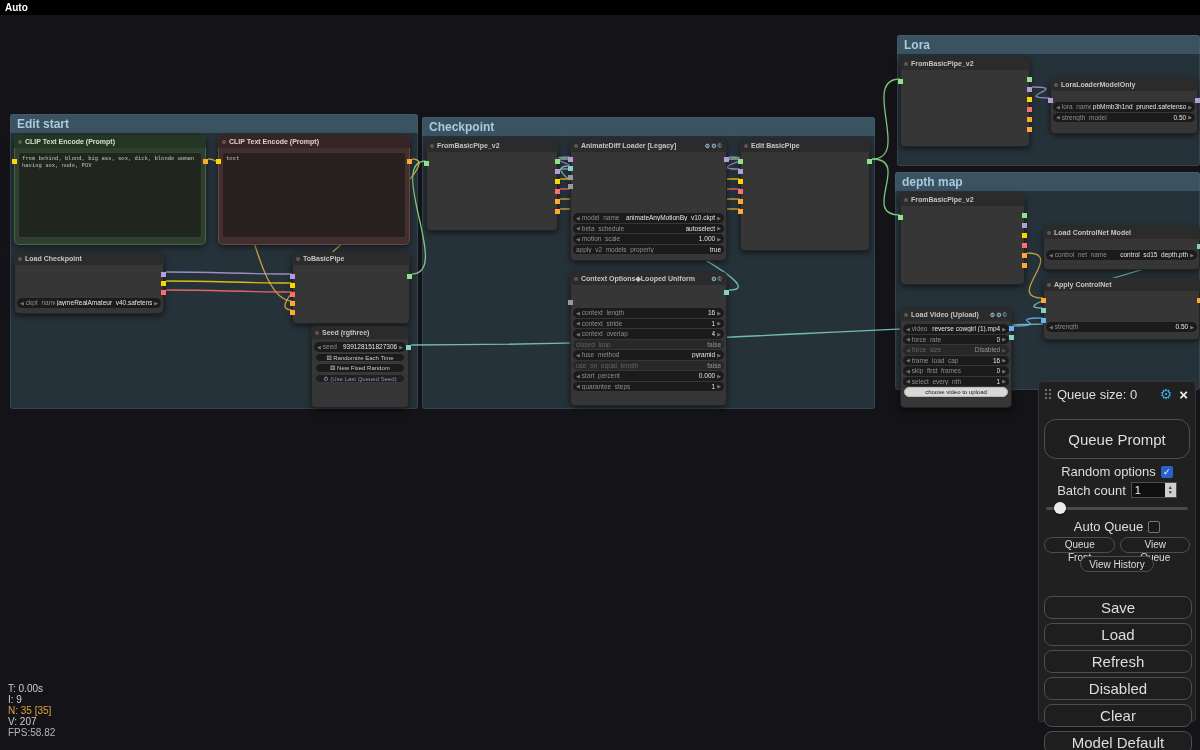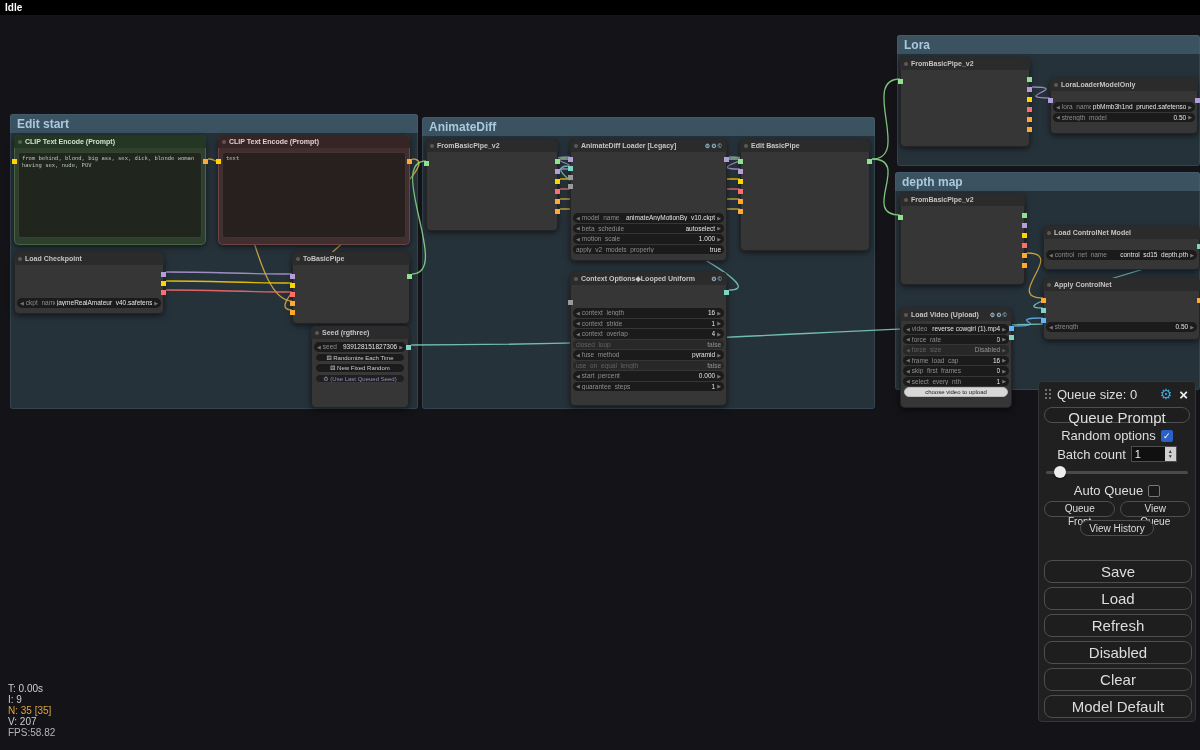--- a/index.html
+++ b/index.html
@@ -55,42 +55,42 @@
 
   .menu{position:absolute;left:1038px;top:381px;width:158px;height:341px;z-index:10;
         background:#202020;border:1px solid #353535;border-radius:4px;padding:3px 5px;color:#ddd;font-size:13px}
   .menu-head{display:flex;align-items:center;gap:5px;height:18px}
   .drag-dots{position:relative;width:8px;height:12px}
   .drag-dots::before{content:"";position:absolute;left:1px;top:1px;width:2px;height:2px;border-radius:50%;background:#8a8a8a;
       box-shadow:0 4px 0 #8a8a8a,0 8px 0 #8a8a8a,4px 0 0 #8a8a8a,4px 4px 0 #8a8a8a,4px 8px 0 #8a8a8a}
   .gear{margin-left:auto;color:#3da9dc;font-size:14px;line-height:1}
   .close{color:#eee;font-size:15px;line-height:1;font-weight:bold;padding:0 2px}
   .btn{background:#1e1e1e;border:1px solid #4e4e4e;color:#ddd;font-family:inherit;cursor:pointer}
-  .btn.qp{display:block;width:100%;height:16px;border-radius:12px;font-size:15px;margin:4px 0 5px}
+  .btn.qp{display:block;width:100%;height:40px;border-radius:12px;font-size:15px;margin:16px 0 5px}
   .mrow{display:flex;align-items:center;justify-content:center;gap:5px;margin:3px 0}
   .cb{width:12px;height:12px;border-radius:2px;display:inline-block;text-align:center;line-height:12px;font-size:9px;flex:none}
   .cb.checked{background:#2a60c8;color:#fff}
   .cb.empty{background:#1a1a1a;border:1px solid #777}
   .num-input{display:inline-flex;width:46px;height:16px;background:#101010;border:1px solid #4e4e4e;align-items:stretch;overflow:hidden}
   .num-input .nv{flex:1;font-size:11px;color:#eee;padding-left:3px;line-height:14px}
   .num-input .spin{width:11px;background:#cfcfcf;display:flex;flex-direction:column;align-items:center;justify-content:center;
                    color:#333;font-size:5px;line-height:5px}
   .slider{position:relative;height:14px;margin:2px 2px 4px}
   .slider .track{position:absolute;left:0;right:0;top:6px;height:3px;background:#4a4a4a;border-radius:2px}
   .slider .knob{position:absolute;left:8px;top:1px;width:12px;height:12px;border-radius:50%;background:#ececec;
                 box-shadow:0 1px 2px rgba(0,0,0,.6)}
   .btn-sm{height:16px;border-radius:9px;font-size:10px;padding:0 8px;line-height:13px}
   .actions{margin-top:24px}
   .btn-big{display:block;width:148px;height:23px;border-radius:8px;font-size:15px;margin:4px auto;line-height:20px}
 </style>
 </head>
 <body>
 
 <div class="statusbar">
-  <span>Idle</span>
+  <span>Auto</span>
 </div>
 
 <div class="canvas">
   <svg class="links" width="1200" height="750">
       <path d="M 208 159 C 248 159, 252 301, 292 301" stroke="#e3b53e" fill="none" stroke-width="1.3" opacity="0.85"></path>
       <path d="M 412 159 C 460 159, 244 310, 292 310" stroke="#e3b53e" fill="none" stroke-width="1.3" opacity="0.85"></path>
       <path d="M 166 272 C 216.4 272, 241.6 274, 292 274" stroke="#b39ddb" fill="none" stroke-width="1.3" opacity="0.85"></path>
       <path d="M 166 281 C 216.4 281, 241.6 283, 292 283" stroke="#ffd500" fill="none" stroke-width="1.3" opacity="0.85"></path>
       <path d="M 166 290 C 216.4 290, 241.6 292, 292 292" stroke="#ff6e6e" fill="none" stroke-width="1.3" opacity="0.85"></path>
       <path d="M 412 274 C 452 274, 386 161, 426 161" stroke="#8ee28e" fill="none" stroke-width="1.3" opacity="0.85"></path>
@@ -107,21 +107,21 @@
       <path d="M 411 345 C 726.6 345, 884.4 322, 1200 322" stroke="#7fd4c6" fill="none" stroke-width="1.3" opacity="0.85"></path>
       <path d="M 1032 87 C 1072 87, 1010 98, 1050 98" stroke="#b39ddb" fill="none" stroke-width="1.3" opacity="0.85"></path>
       <path d="M 1027 253 C 1067 253, 1003 298, 1043 298" stroke="#e3b53e" fill="none" stroke-width="1.3" opacity="0.85"></path>
       <path d="M 1014 326 C 1054 326, 1003 318, 1043 318" stroke="#64b5f6" fill="none" stroke-width="1.3" opacity="0.85"></path>
       <path d="M 1198 244 C 1260 244, 981 308, 1043 308" stroke="#7fd4c6" fill="none" stroke-width="1.3" opacity="0.85"></path>
     </svg>
 <div class="group" style="left: 10px; top: 114px; width: 408px; height: 295px;">
       <div class="group-head">Edit start</div>
     </div>
     <div class="group" style="left: 422px; top: 117px; width: 453px; height: 292px;">
-      <div class="group-head">AnimateDiff</div>
+      <div class="group-head">Checkpoint</div>
     </div>
     <div class="group" style="left: 897px; top: 35px; width: 303px; height: 131px;">
       <div class="group-head">Lora</div>
     </div>
     <div class="group" style="left: 895px; top: 172px; width: 305px; height: 218px;">
       <div class="group-head">depth map</div>
     </div>
     <div class="node green" style="left: 14px; top: 135px; width: 192px; height: 110px;">
       <div class="ntitle">
         <span class="tdot"></span>

